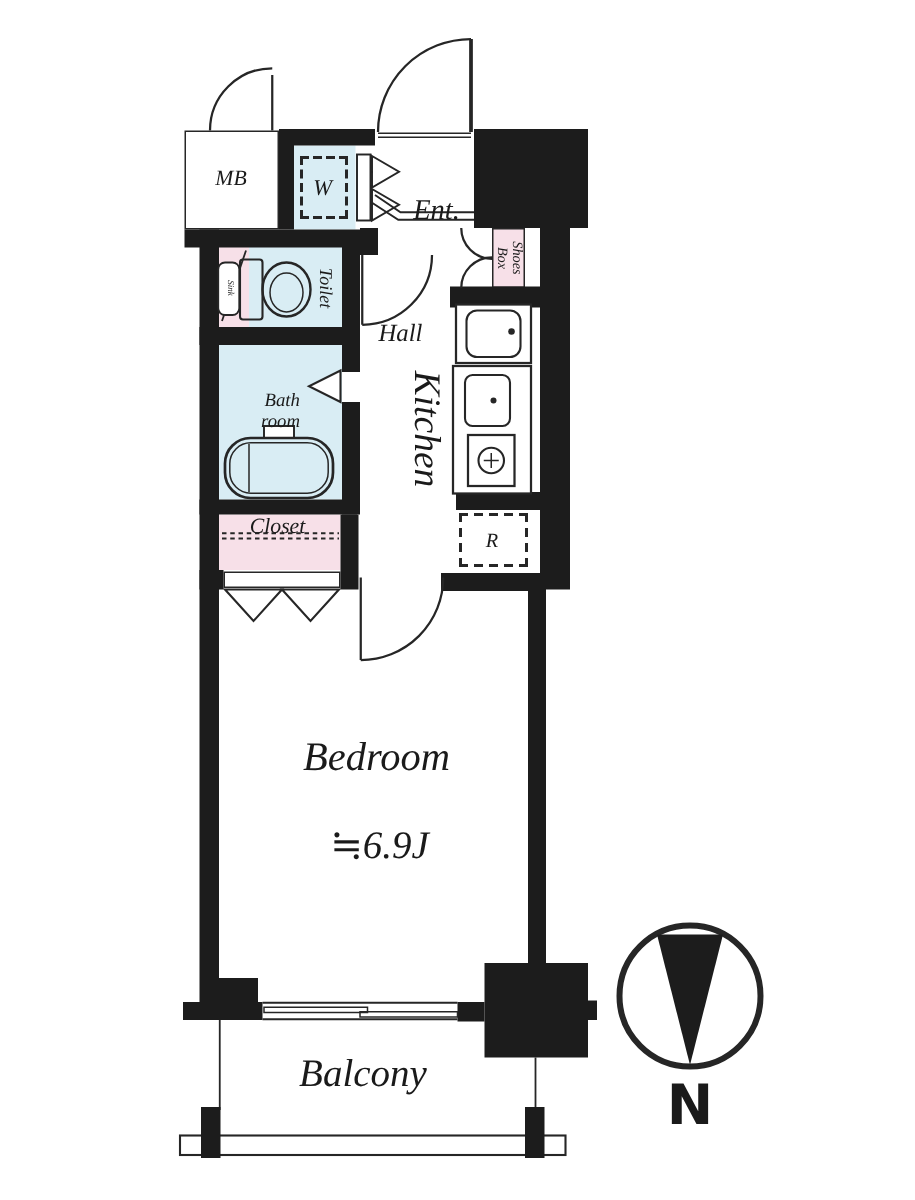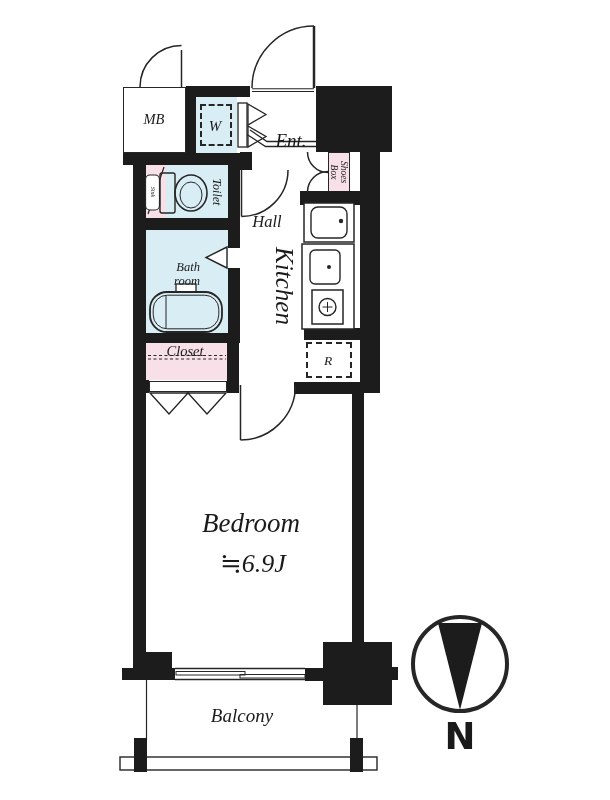--- a/index.html
+++ b/index.html
@@ -172,18 +172,18 @@
   <div class="lbl rot" style="left:217px;top:192px;font-size:12px;">Toilet</div>
   <div class="lbl rot" style="left:152.5px;top:192px;font-size:6px;">Sink</div>
   <div class="lbl" style="left:267px;top:222px;font-size:16.5px;">Hall</div>
   <div class="lbl rot" style="left:284px;top:286px;font-size:25px;">Kitchen</div>
   <div class="lbl" style="left:187px;top:274px;font-size:12.5px;text-align:right;">
     <div>Bath</div>
     <div>room</div>
   </div>
   <div class="lbl" style="left:185px;top:352px;font-size:14.5px;">Closet</div>
   <div class="lbl" style="left:328px;top:361px;font-size:13.5px;">R</div>
-  <div class="lbl" style="left:251px;top:524px;font-size:27px;">Bedroom</div>
+  <div class="lbl" style="left:251px;top:505px;font-size:27px;">Bedroom</div>
   <div class="lbl" style="left:253px;top:538px;font-size:26px;margin-top:26px;">≒6.9J</div>
-  <div class="lbl" style="left:242px;top:716px;font-size:19px;">Balcony</div>
+  <div class="lbl" style="left:242px;top:716px;font-size:26px;">Balcony</div>
   <div class="lbl north" style="left:460px;top:737px;font-size:37px;">N</div>
 
 </div>
 
 </body></html>

